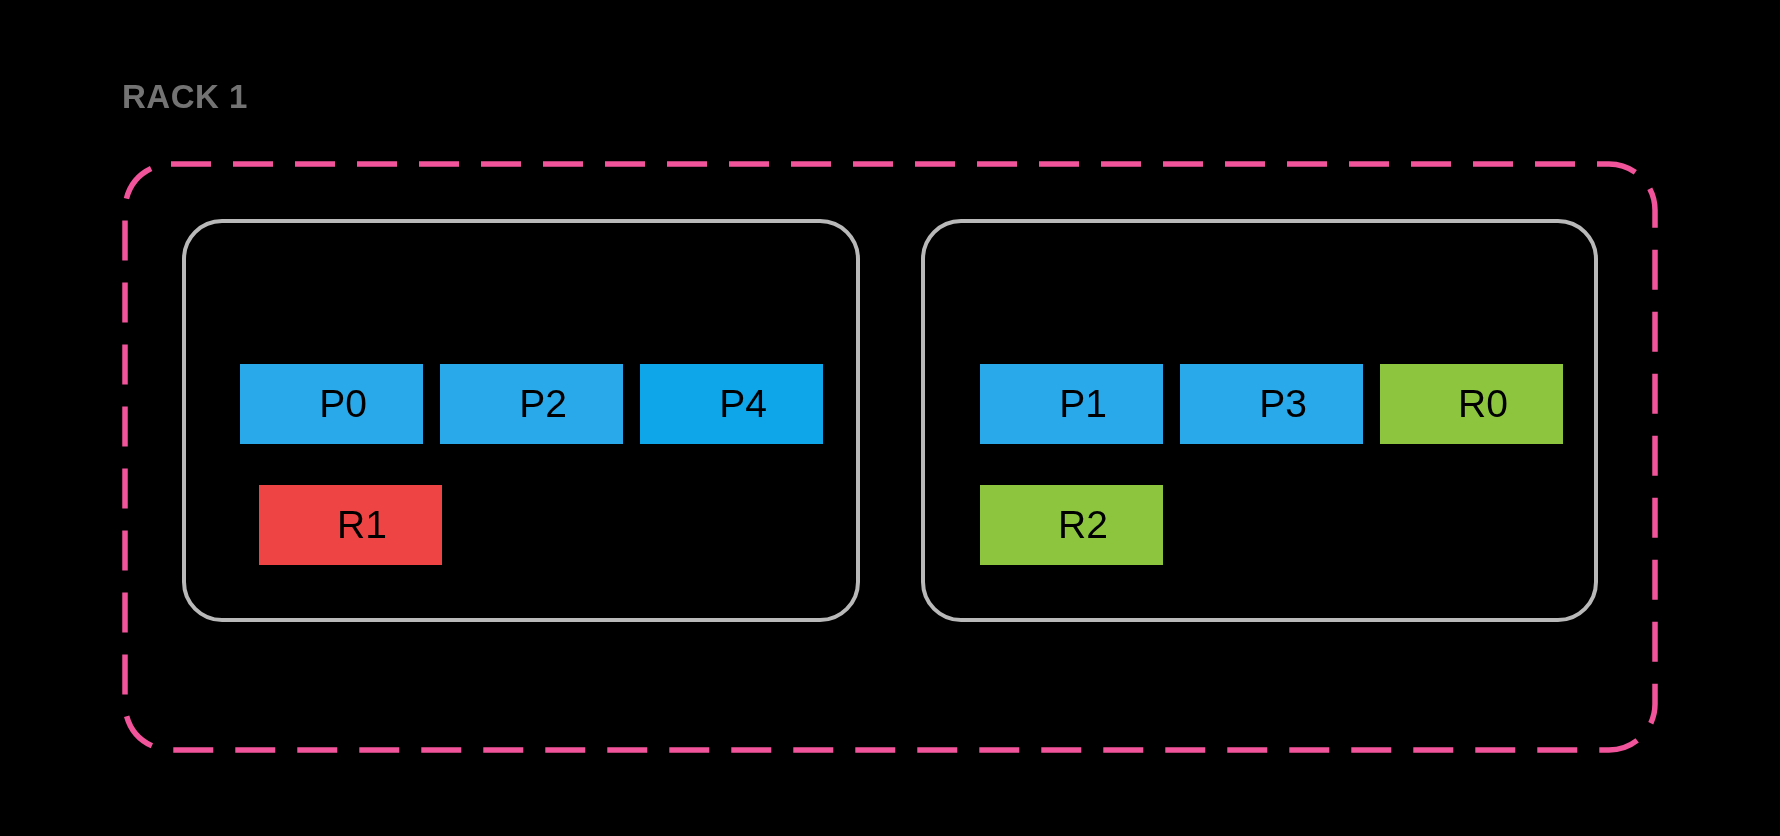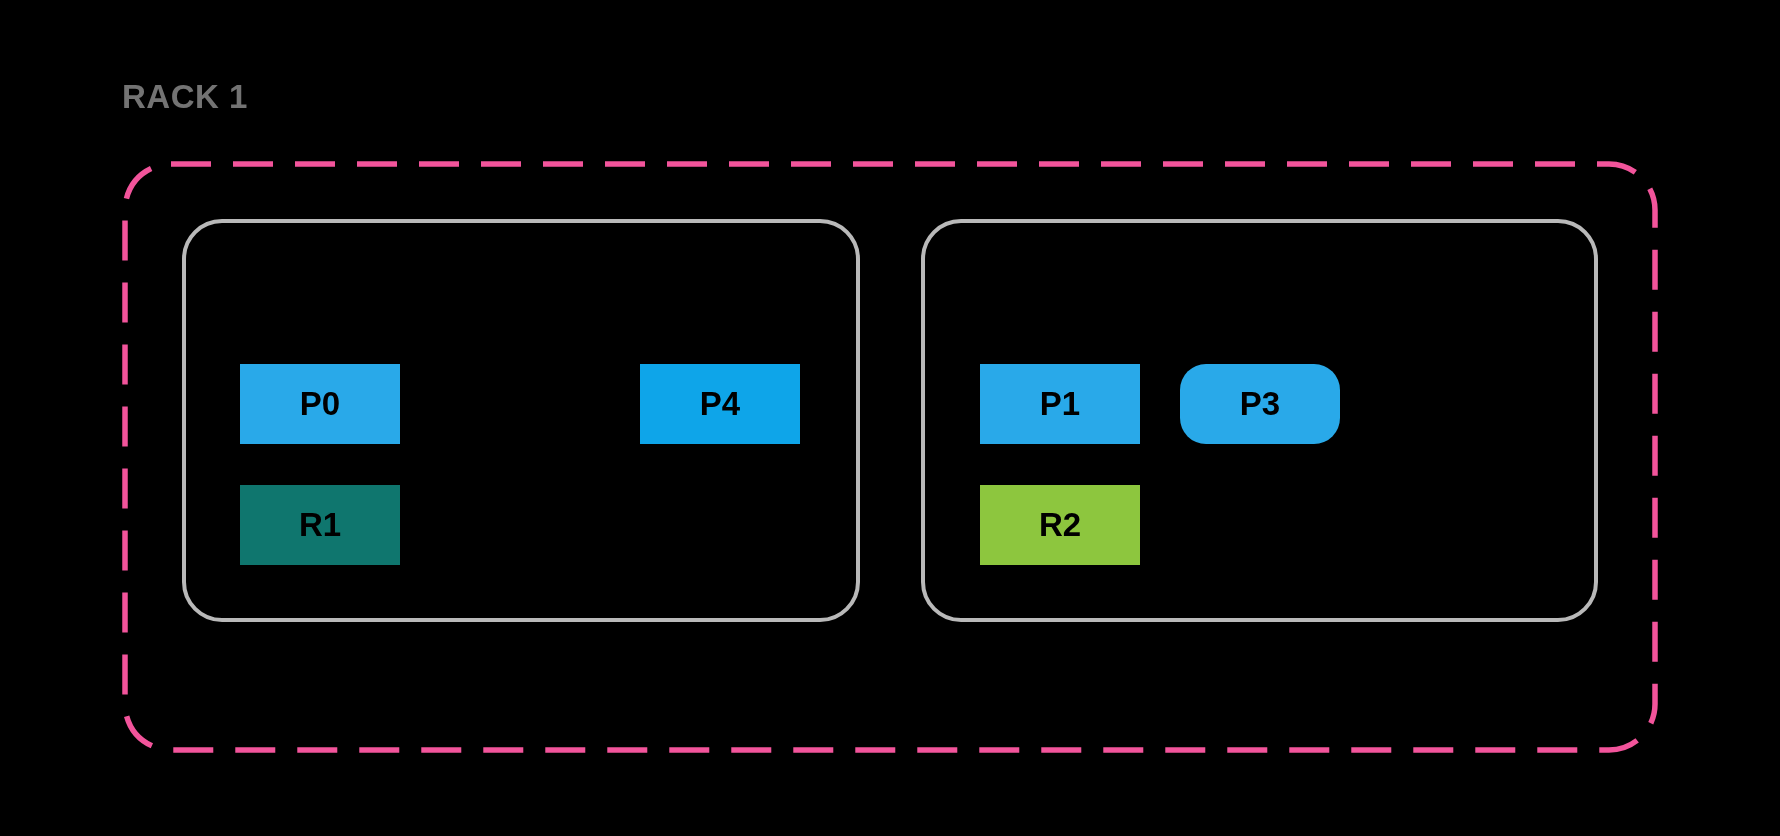--- a/index.html
+++ b/index.html
@@ -43,50 +43,53 @@
   }
   .node--left  { left: 182px; }
   .node--right { left: 921px; width: 677px; }
   .cell {
     position: absolute;
     width: 160px;
     height: 80px;
     display: flex;
     align-items: center;
     justify-content: center;
-    font-size: 33px;
-    font-weight: 700;
+    font-size: 39px;
+    font-weight: 400;
     color: #000;
+    padding-left: 23px;
   }
   
   .col-0 { left: 54px; }
   .col-1 { left: 254px; }
   .col-2 { left: 454px; }
   .node--right .col-0 { left: 55px; }
-  .node--right .col-1 { left: 255px; border-radius: 26px; }
+  .node--right .col-1 { left: 255px; }
   .node--right .col-2 { left: 455px; }
   .row-0 { top: 141px; }
   .row-1 { top: 262px; }
 </style>
 </head>
 <body>
 
 <div class="page">
 
   <div class="rack-label" style="color: #737373;">RACK 1</div>
 
   <svg class="rack-border-svg" viewBox="0 0 1536 592" xmlns="http://www.w3.org/2000/svg">
     <rect x="3" y="3" width="1530" height="586" rx="46" fill="none" stroke-width="5.5" stroke-dasharray="40 22" stroke="#F2549B"></rect>
   </svg>
 
   <div class="node node--left" style="border-color: rgb(185, 185, 185);">
     <div class="cell col-0 row-0" style="background: rgb(41, 169, 233);">P0</div>
+    <div class="cell col-1 row-0" style="background: rgb(41, 169, 233);">P2</div>
     <div class="cell col-2 row-0" style="background: #0ea5e9;">P4</div>
-    <div class="cell col-0 row-1" style="background: #0f766e;">R1</div>
+    <div class="cell col-0 row-1" style="background: #ef4444; margin-left: 19px;">R1</div>
   </div>
 
   <div class="node node--right" style="border-color: rgb(185, 185, 185);">
     <div class="cell col-0 row-0" style="background: rgb(41, 169, 233);">P1</div>
     <div class="cell col-1 row-0" style="background: rgb(41, 169, 233);">P3</div>
+    <div class="cell col-2 row-0" style="background: rgb(141, 198, 62);">R0</div>
     <div class="cell col-0 row-1" style="background: rgb(141, 198, 62);">R2</div>
   </div>
 
 </div>
 
 </body></html>

